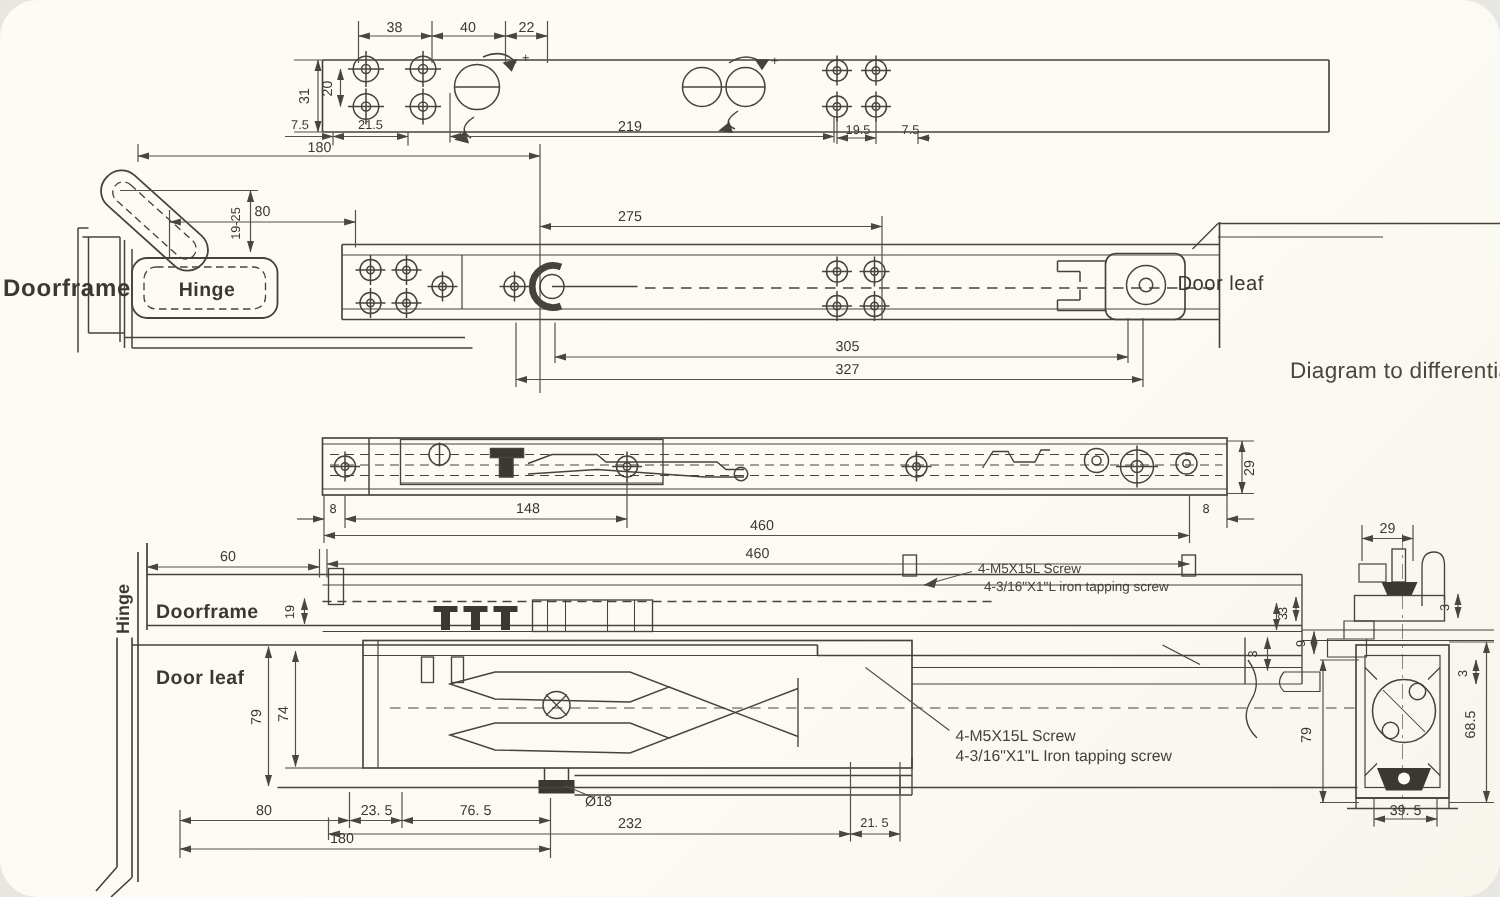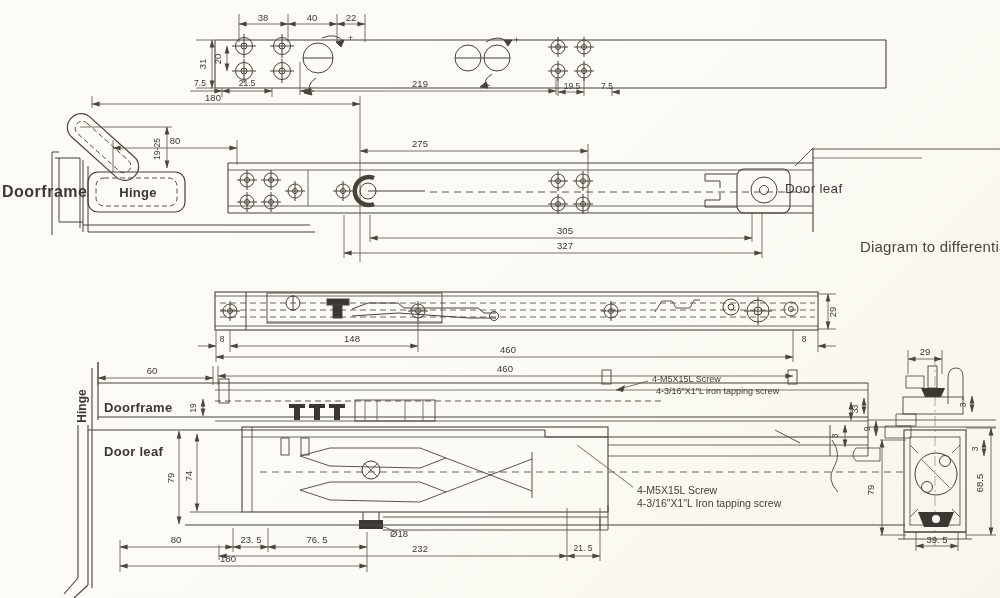--- a/index.html
+++ b/index.html
@@ -1,20 +1,21 @@
 <!DOCTYPE html>
 <html><head>
 <meta charset="utf-8">
 <style>
   html,body{margin:0;padding:0;background:#e8e6e0;}
   .sheet{
     position:relative;width:1000px;height:598px;
     background:linear-gradient(135deg,#fcfbf5 0%,#fbfaf4 60%,#f7f5ec 100%);
     overflow:hidden;
     font-family:"Liberation Sans", sans-serif;
+    border-radius:25px;
   }
   svg{display:block}
   text{fill:#3b3833;}
   .dimtxt{font-size:9.5px;}
   .dimtxt-sm{font-size:8.5px;}
   .lbl{font-size:13px;font-weight:bold;letter-spacing:.3px;}
   .lbl-big{font-size:16px;font-weight:bold;letter-spacing:.5px;}
   .lbl-med{font-size:12px;font-weight:bold;}
   .note{font-size:15px;fill:#4a463f;letter-spacing:.2px;}
   .screw{font-size:9px;fill:#45413b;}

